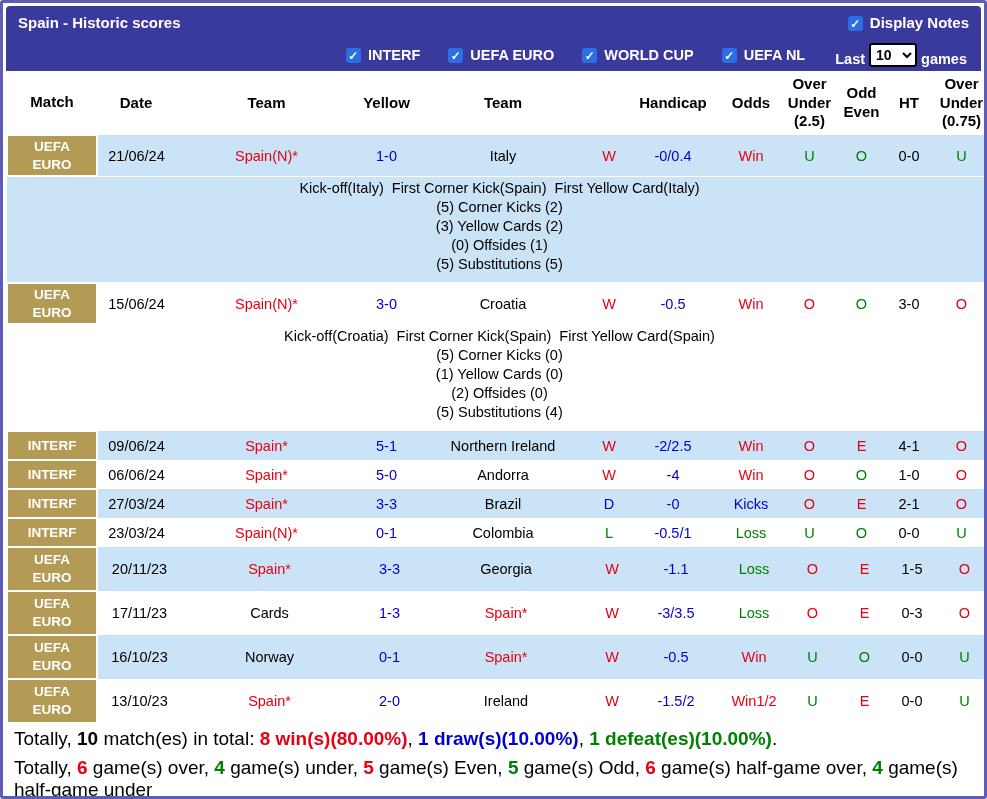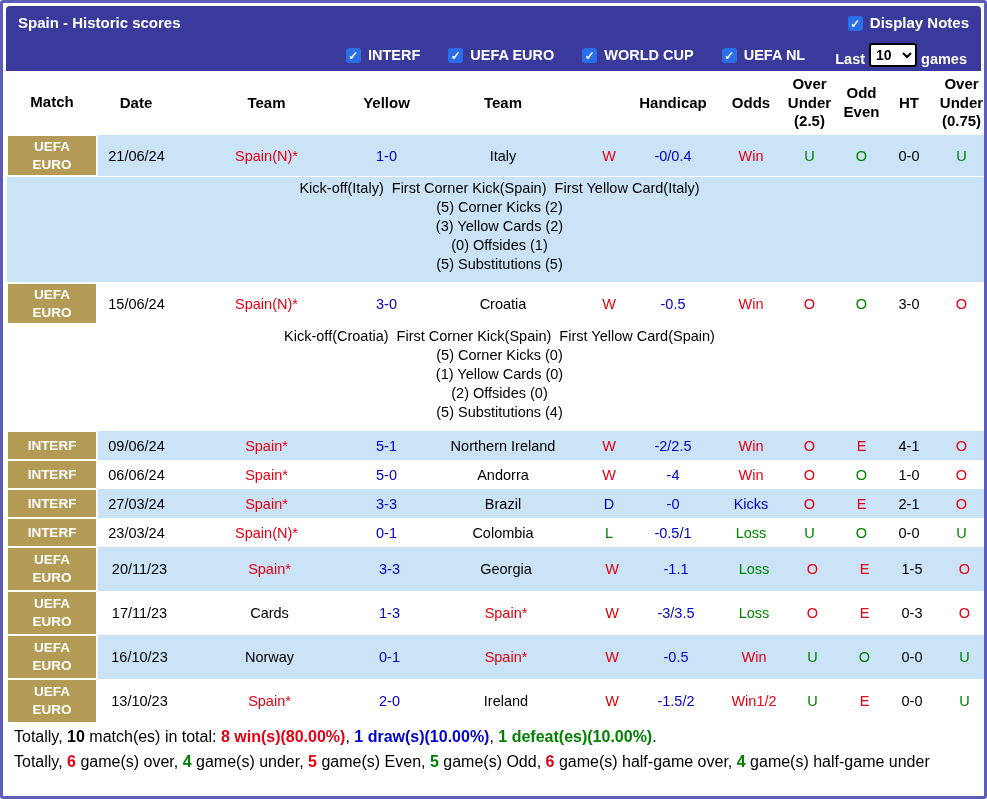--- a/index.html
+++ b/index.html
@@ -73,21 +73,21 @@
     border: 2px solid #fff;
   }
 
   tr.notes-row td { height: auto; padding: 2px 0 8px 0; }
   .note-line {
     text-align: center; font-size: 14.5px; line-height: 19px;
     white-space: pre-wrap; color: #000;
   }
 
   .footer { background: #fff; }
-  .footer-line { font-size: 16px; padding: 4px 8px 3px 8px; }
+  .footer-line { font-size: 19px; padding: 4px 8px 3px 8px; }
 
   .c-red   { color: var(--red, #e60012); }
   .c-blue  { color: var(--blue, #0000cc); }
   .c-green { color: var(--green, #008000); }
   .bold    { font-weight: bold; }
 </style>
 </head>
 <body>
 
 <div class="frame">

